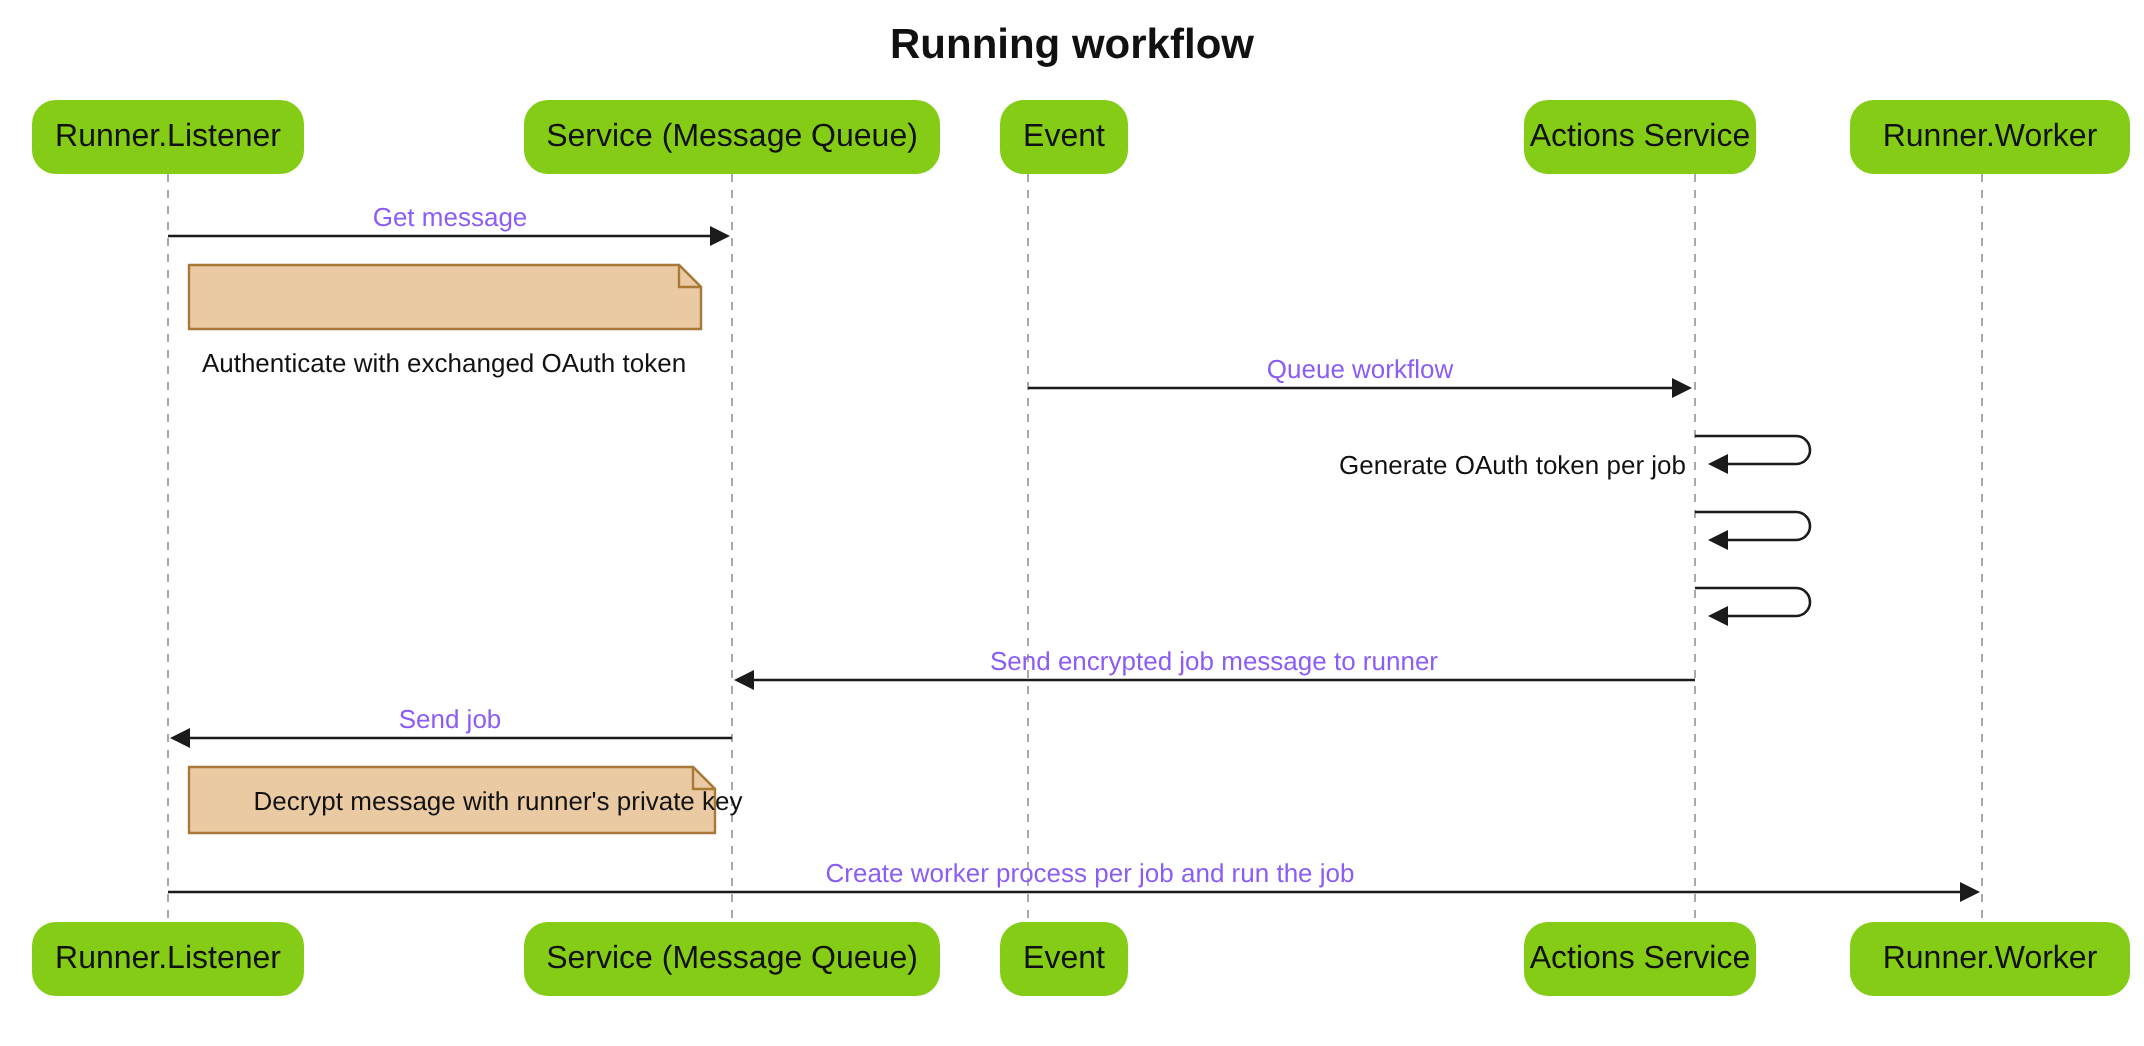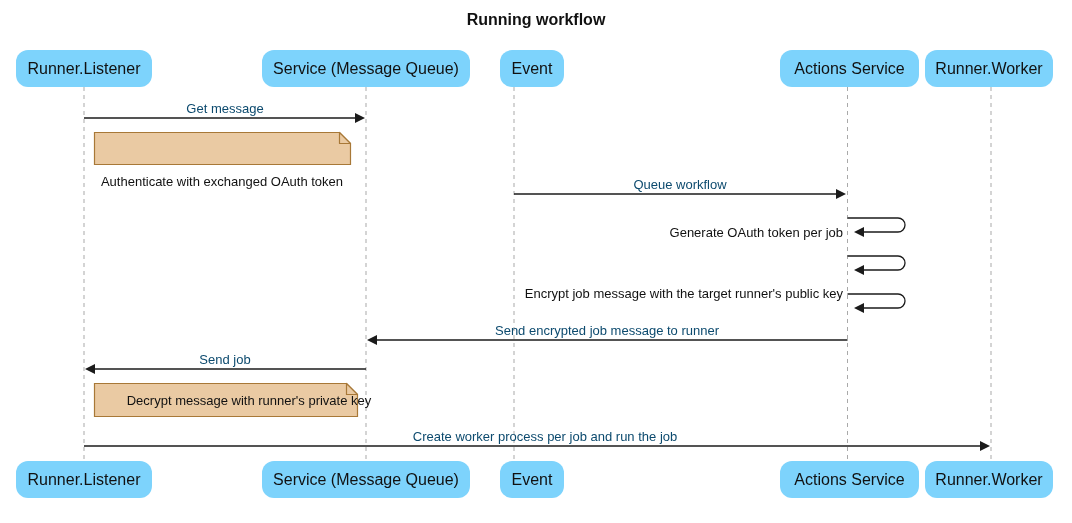--- a/index.html
+++ b/index.html
@@ -3,36 +3,36 @@
 <meta charset="utf-8">
 <style>
   html,body { margin:0; padding:0; background:#ffffff; }
   .canvas {
     position:relative; width:1072px; height:523px; background:#ffffff;
     font-family:"Liberation Sans", sans-serif; color:#111; overflow:hidden;
   }
   .layer { position:absolute; left:0; top:0; width:1072px; height:523px; }
   .title {
     position:absolute; top:11px; left:0; width:1072px; text-align:center;
-    font-size:16px; font-weight:bold; color:#111;
+    font-size:21px; font-weight:bold; color:#111;
   }
   .actor {
-    position:absolute; height:37px; background:#7dd3fc; border-radius:12px;
+    position:absolute; height:37px; background:#84cc16; border-radius:12px;
     display:flex; align-items:center; justify-content:center;
     font-size:16px; color:#111; white-space:nowrap;
   }
   .row-top    { top:50px; }
   .row-bottom { top:461px; }
   .a0 { left:16px;  width:136px; }
   .a1 { left:262px; width:208px; }
   .a2 { left:500px; width:64px;  }
-  .a3 { left:780px; width:139px; }
-  .a4 { left:925px; width:128px; }
+  .a3 { left:762px; width:116px; }
+  .a4 { left:925px; width:140px; }
   .msg {
-    position:absolute; font-size:13px; color:#0c4a6e; white-space:nowrap;
+    position:absolute; font-size:13px; color:#8b5cf6; white-space:nowrap;
     transform:translateX(-50%);
   }
   .self-msg {
     position:absolute; font-size:13px; color:#111; white-space:nowrap;
     right:229px; text-align:right;
   }
   .note-text {
     position:absolute; font-size:13px; color:#111; white-space:nowrap;
     display:flex; align-items:center; justify-content:center;
   }
@@ -103,21 +103,20 @@
   <div class="actor row-bottom a3">
     <span>Actions Service</span>
   </div>
   <div class="actor row-bottom a4">
     <span>Runner.Worker</span>
   </div>
 
   <div class="msg" style="left:225px; top:101px;">Get message</div>
   <div class="msg" style="left:680px; top:177px;">Queue workflow</div>
   <div class="self-msg" style="top:210px;margin-top:15px;">Generate OAuth token per job</div>
-  <div class="self-msg" style="top:286px;">Encrypt job message with the target runner's public key</div>
   <div class="msg" style="left:607px; top:323px;">Send encrypted job message to runner</div>
   <div class="msg" style="left:225px; top:352px;">Send job</div>
   <div class="msg" style="left:545px; top:429px;">Create worker process per job and run the job</div>
 
   <div class="note-text nt1">Authenticate with exchanged OAuth token</div>
   <div class="note-text nt2">Decrypt message with runner's private key</div>
 
 </div>
 
 </body></html>

